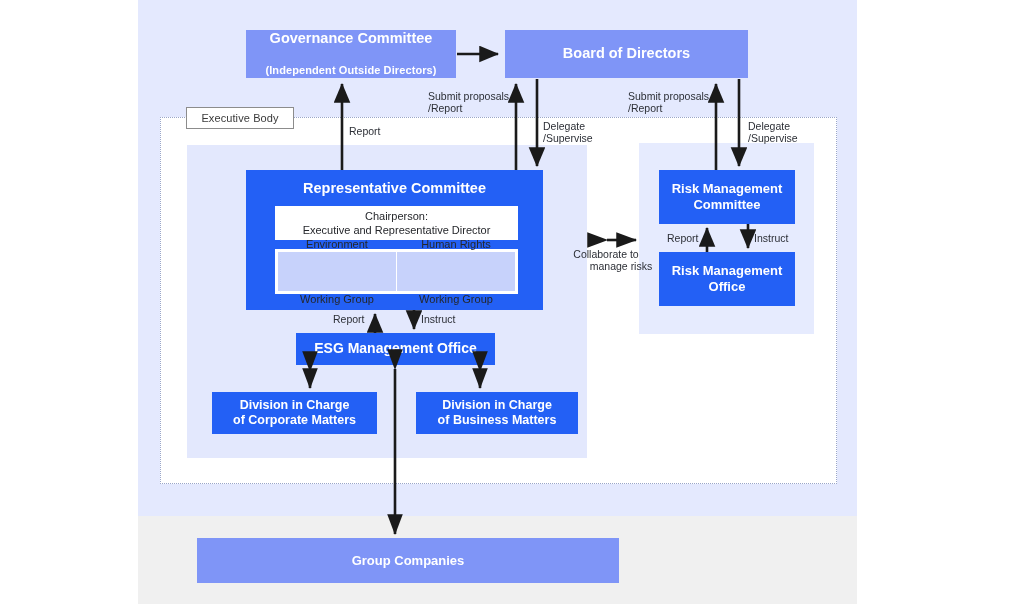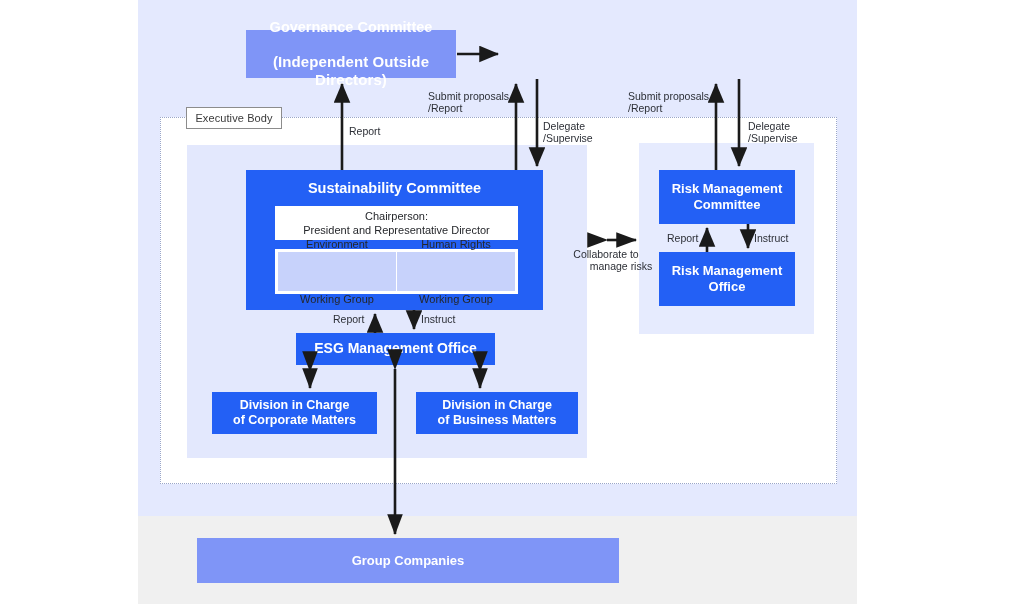--- a/index.html
+++ b/index.html
@@ -10,34 +10,34 @@
   #canvas{position:absolute;left:0;top:0;width:1024px;height:604px;overflow:hidden;background:#fff;}
 
   
   .panel-outer{position:absolute;left:138px;top:0px;width:719px;height:516px;background:#e4e9fe;}
   .panel-gray{position:absolute;left:138px;top:516px;width:719px;height:88px;background:#f0f0f0;}
   .dotted-frame{position:absolute;left:160px;top:117px;width:677px;height:367px;
                 border:1px dotted #9aa6c9;background:#ffffff;box-sizing:border-box;}
   .sub-panel-left{position:absolute;left:187px;top:145px;width:400px;height:313px;background:#e3e8fd;}
   .sub-panel-right{position:absolute;left:639px;top:143px;width:175px;height:191px;background:#e6ebfe;}
 
-  .exec-label{position:absolute;left:186px;top:107px;width:96px;height:22px;
+  .exec-label{position:absolute;left:186px;top:107px;width:108px;height:22px;
               background:#ffffff;border:1px solid #8c8c8c;box-sizing:border-box;
               display:flex;align-items:center;justify-content:center;
               font-size:11px;color:#3a3a3a;letter-spacing:.1px;}
 
   
   .box{position:absolute;box-sizing:border-box;display:flex;flex-direction:column;
        align-items:center;justify-content:center;text-align:center;color:#ffffff;
        font-weight:bold;line-height:1.22;}
   .box.light{background:#7f95f7;}
   .box.dark{background:#2360f5;}
 
   #box-governance{left:246px;top:30px;width:210px;height:48px;font-size:14.5px;}
-  #box-governance .sub{font-size:15px;font-weight:bold;margin-top:16px;letter-spacing:.1px;}
+  #box-governance .sub{font-size:11px;font-weight:bold;margin-top:16px;letter-spacing:.1px;}
   #box-board{left:505px;top:30px;width:243px;height:48px;font-size:14.5px;}
 
   #box-sustainability{left:246px;top:170px;width:297px;height:140px;
                       justify-content:flex-start;padding-top:10px;font-size:14.5px;}
   #chair-box{position:absolute;left:275px;top:206px;width:243px;height:34px;background:#ffffff;
              display:flex;flex-direction:column;align-items:center;justify-content:center;
              text-align:center;color:#25272b;font-size:11px;line-height:1.3;box-sizing:border-box;}
   #wg-wrap{position:absolute;left:275px;top:249px;width:243px;height:45px;background:#ffffff;
            display:flex;align-items:center;justify-content:space-between;padding:3px;box-sizing:border-box;}
   .wg{width:118px;height:39px;background:#c7d2fb;display:flex;flex-direction:column;
@@ -68,28 +68,31 @@
   <div class="sub-panel-left"></div>
   <div class="sub-panel-right"></div>
 
   <div class="exec-label">Executive Body</div>
 
   <div id="box-governance" class="box light">
     <span>Governance Committee</span>
     <span class="sub">(Independent Outside Directors)</span>
   </div>
 
+  <div id="box-board" class="box light">
+    <span>Board of Directors</span>
+  </div>
 
   <div id="box-sustainability" class="box dark">
-    <span>Sustainability Committee</span>
+    <span>Representative Committee</span>
   </div>
 
   <div id="chair-box">
     <span>Chairperson:</span>
-    <span>President and Representative Director</span>
+    <span>Executive and Representative Director</span>
   </div>
 
   <div id="wg-wrap">
     <div class="wg">
       <span>Environment</span>
       <span>Working Group</span>
     </div>
     <div class="wg">
       <span>Human Rights</span>
       <span>Working Group</span>

